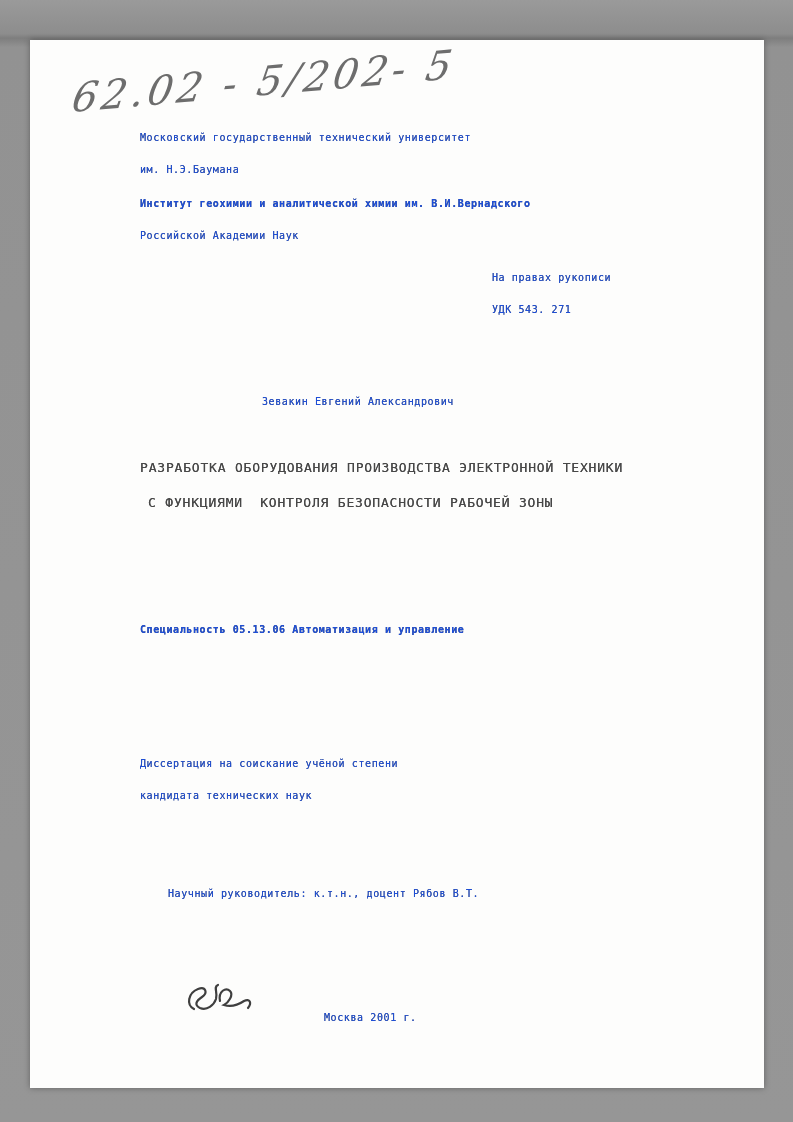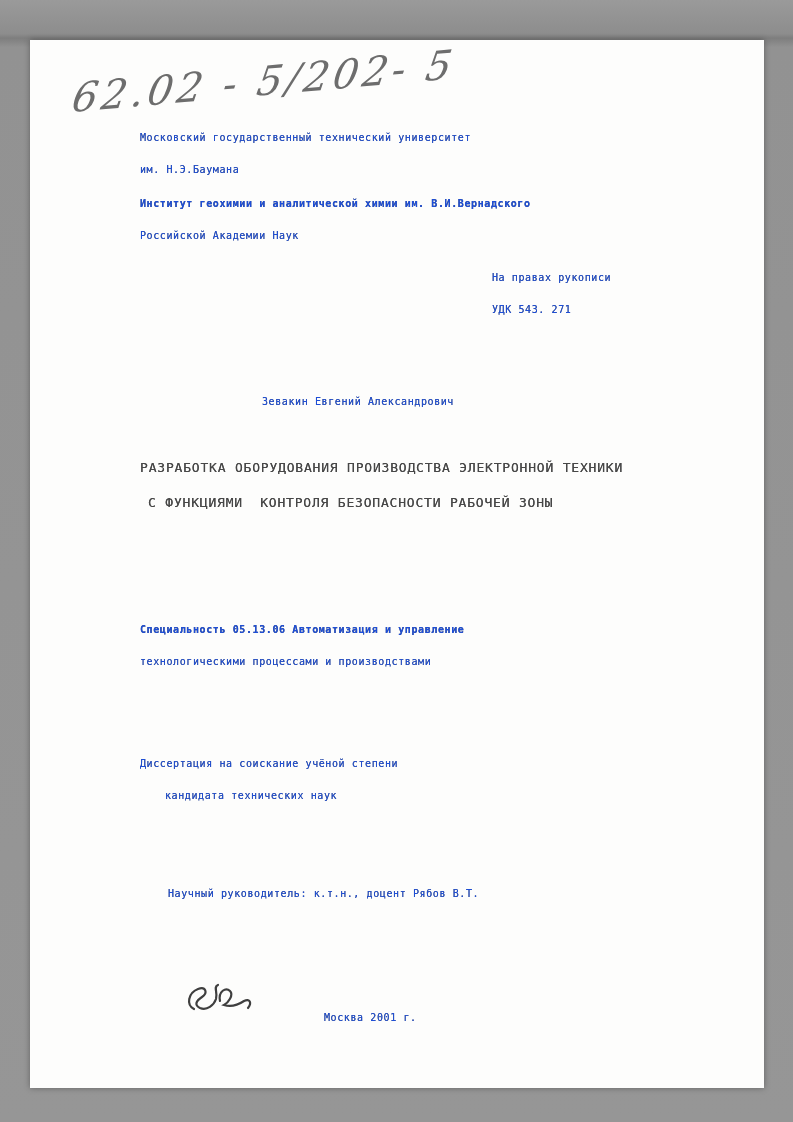--- a/index.html
+++ b/index.html
@@ -74,24 +74,23 @@
 
   <div class="txt" style="left:462px; top:232px;text-align:center;">На правах рукописи</div>
   <div class="txt" style="left:462px; top:264px;">УДК 543. 271</div>
 
   <div class="txt" style="left:232px; top:356px;text-align:center;">Зевакин Евгений Александрович</div>
 
   <div class="txt title-caps" style="left:110px; top:420px;">РАЗРАБОТКА ОБОРУДОВАНИЯ ПРОИЗВОДСТВА ЭЛЕКТРОННОЙ ТЕХНИКИ</div>
   <div class="txt title-caps" style="left:118px; top:455px;">С ФУНКЦИЯМИ  КОНТРОЛЯ БЕЗОПАСНОСТИ РАБОЧЕЙ ЗОНЫ</div>
 
   <div class="txt" style="left:110px; top:584px;font-weight:bold;">Специальность 05.13.06 Автоматизация и управление</div>
-  <div class="txt" style="left:110px; top:616px;">технологическими процессами и производствами</div>
 
   <div class="txt" style="left:110px; top:718px;">Диссертация на соискание учёной степени</div>
-  <div class="txt" style="left:110px; top:750px;margin-left:25px;">кандидата технических наук</div>
+  <div class="txt" style="left:110px; top:750px;">кандидата технических наук</div>
 
   <div class="txt" style="left:110px; top:848px;margin-left:28px;">Научный руководитель: к.т.н., доцент Рябов В.Т.</div>
 
   <div class="signature">
     <svg width="90" height="50" viewBox="0 0 90 50">
       <path d="M14 34 C6 30, 8 18, 18 14 C26 11, 28 18, 22 22 C16 26, 14 30, 20 33
                C27 36, 34 30, 36 24 C38 17, 33 12, 38 10
                M40 26 C38 16, 46 12, 50 16 C54 20, 48 28, 44 30
                C50 32, 58 30, 64 26 C70 23, 72 28, 68 33"></path>
     </svg>

